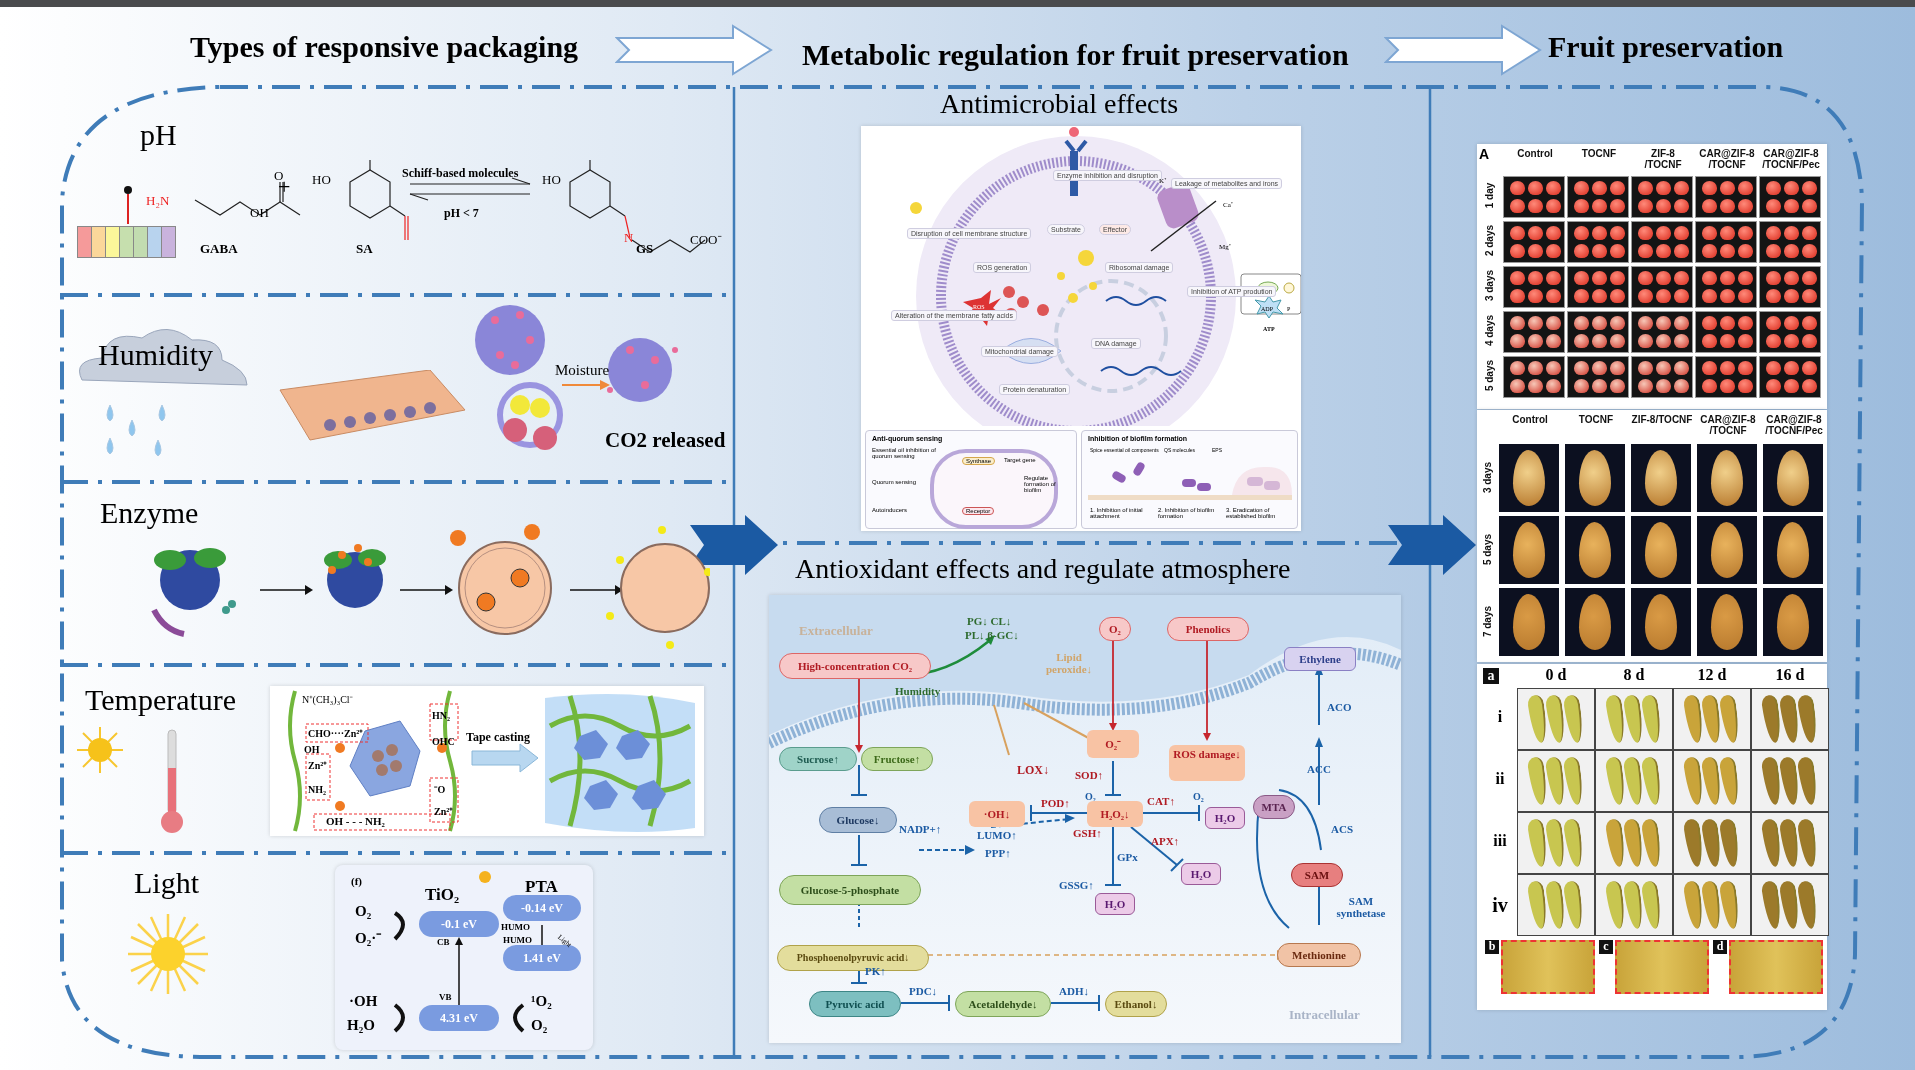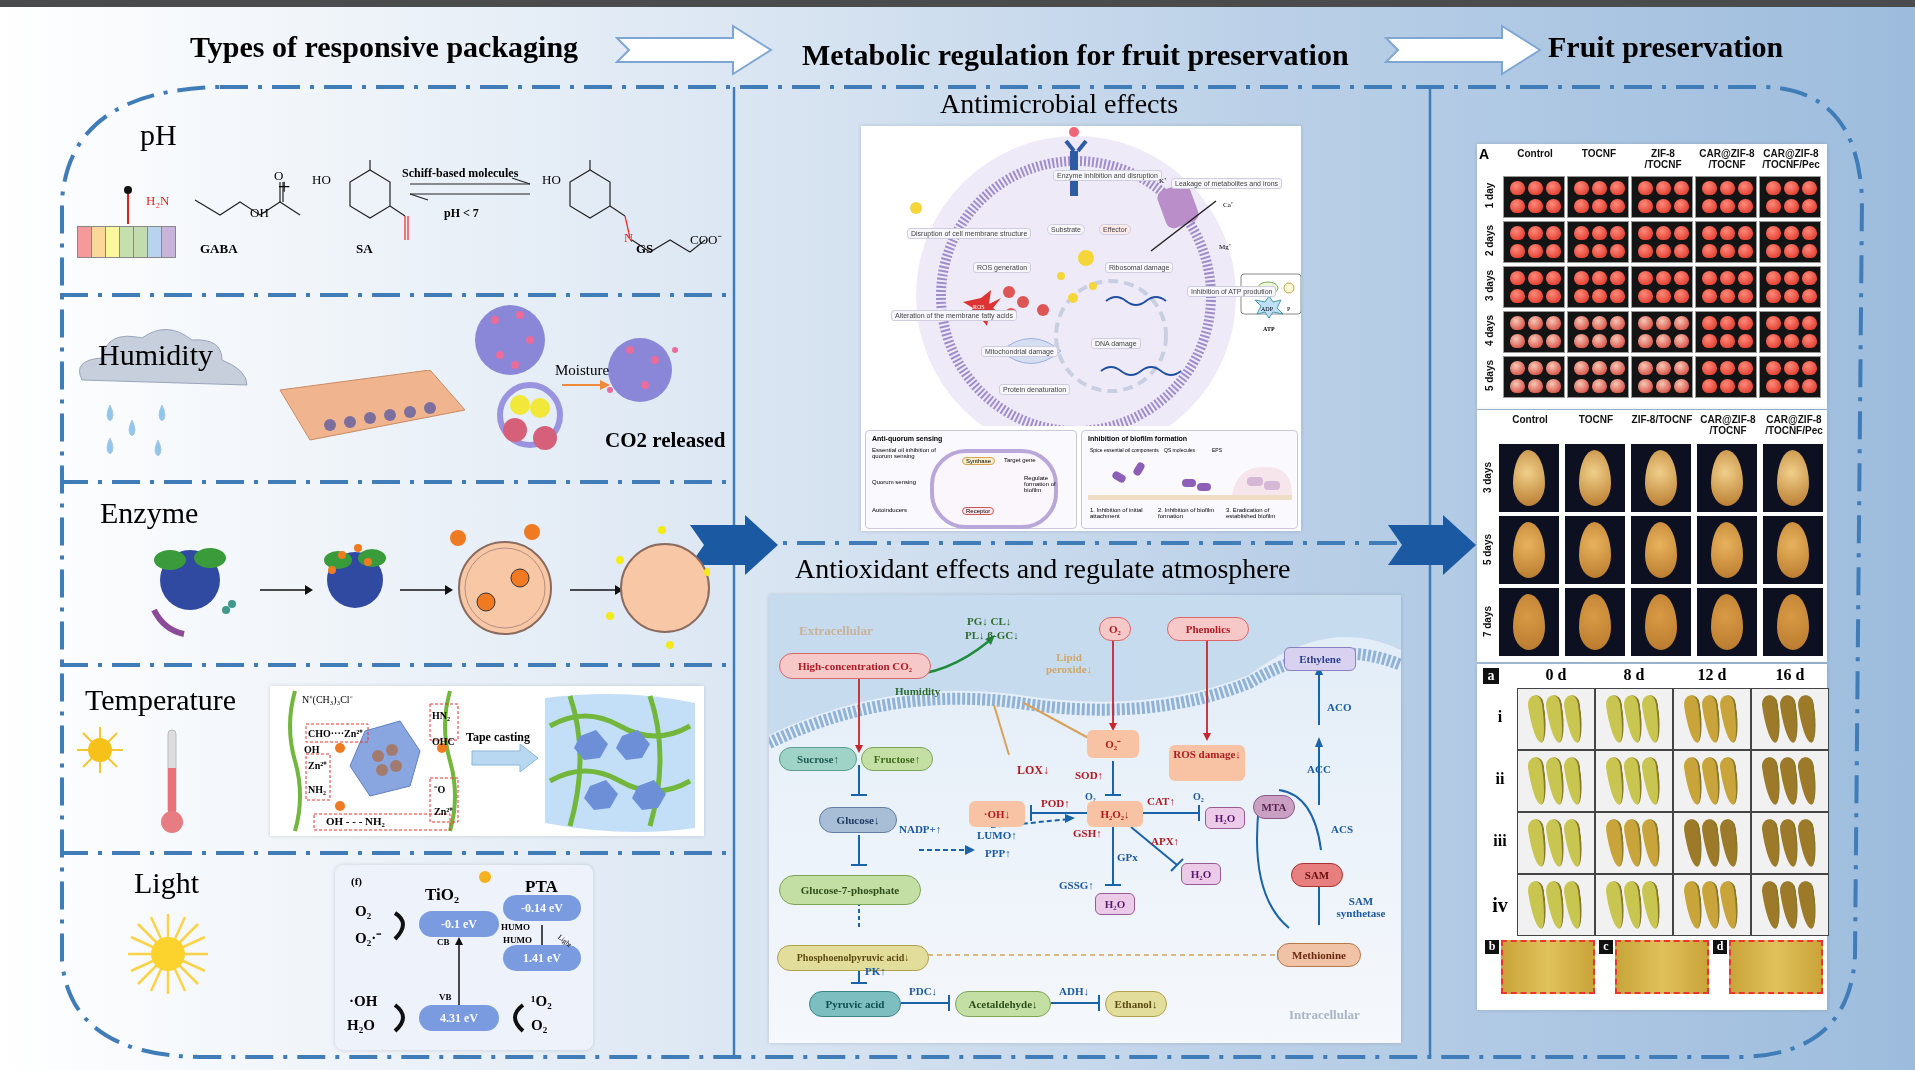--- a/index.html
+++ b/index.html
@@ -478,21 +478,21 @@
   <div class="abs node" style="left:558px;top:106px;color:#1b5aa3;font-size:11px;">ACO</div>
   <div class="abs node" style="left:538px;top:168px;color:#1b5aa3;font-size:11px;">ACC</div>
   <div class="abs node" style="left:562px;top:228px;color:#1b5aa3;font-size:11px;">ACS</div>
   <div class="abs pill" style="left:484px;top:200px;width:40px;height:22px;line-height:22px;background:#c9a0c4;border:1px solid #8a5a87;color:#5a2350;font-size:11px;">MTA</div>
   <div class="abs pill" style="left:522px;top:268px;width:50px;height:22px;line-height:22px;background:#e77f7f;border:1px solid #a33;color:#6a1010;font-size:11px;">SAM</div>
   <div class="abs node" style="left:562px;top:300px;color:#1b5aa3;font-size:11px;width:60px;text-align:center;white-space:normal;">SAM synthetase</div>
   <div class="abs pill" style="left:508px;top:348px;width:82px;height:22px;line-height:22px;background:#f1c3a6;border:1px solid #b7784f;color:#6a2a10;font-size:11px;">Methionine</div>
   <div class="abs pill" style="left:10px;top:152px;width:76px;height:22px;line-height:22px;background:#9fd3c8;border:1px solid #5a9c8e;color:#1e5b50;font-size:11px;">Sucrose↑</div>
   <div class="abs pill" style="left:92px;top:152px;width:70px;height:22px;line-height:22px;background:#c3dfa3;border:1px solid #7ea55a;color:#3d6a1a;font-size:11px;">Fructose↑</div>
   <div class="abs pill" style="left:50px;top:212px;width:76px;height:24px;line-height:24px;background:#a8bdd6;border:1px solid #5f7fa4;color:#1f3a62;font-size:11px;">Glucose↓</div>
-  <div class="abs pill" style="left:10px;top:280px;width:140px;height:28px;line-height:28px;background:#c3dfa3;border:1px solid #7ea55a;color:#2d4e1a;font-size:11px;">Glucose-7-phosphate</div>
+  <div class="abs pill" style="left:10px;top:280px;width:140px;height:28px;line-height:28px;background:#c3dfa3;border:1px solid #7ea55a;color:#2d4e1a;font-size:11px;">Glucose-5-phosphate</div>
   <div class="abs pill" style="left:8px;top:350px;width:150px;height:24px;line-height:24px;background:#e3dd9c;border:1px solid #b0a24a;color:#5a4a10;font-size:10px;">Phosphoenolpyruvic acid↓</div>
   <div class="abs node" style="left:96px;top:370px;color:#1b5aa3;font-size:11px;">PK↑</div>
   <div class="abs pill" style="left:40px;top:396px;width:90px;height:24px;line-height:24px;background:#7dbfc0;border:1px solid #3d8686;color:#0f4f50;font-size:11px;">Pyruvic acid</div>
   <div class="abs node" style="left:140px;top:390px;color:#1b5aa3;font-size:11px;">PDC↓</div>
   <div class="abs pill" style="left:186px;top:396px;width:94px;height:24px;line-height:24px;background:#c3dfa3;border:1px solid #7ea55a;color:#2d4e1a;font-size:11px;">Acetaldehyde↓</div>
   <div class="abs node" style="left:290px;top:390px;color:#1b5aa3;font-size:11px;">ADH↓</div>
   <div class="abs pill" style="left:336px;top:396px;width:60px;height:24px;line-height:24px;background:#e3dd9c;border:1px solid #b0a24a;color:#5a4a10;font-size:11px;">Ethanol↓</div>
   <div class="abs node" style="left:306px;top:174px;color:#b01a22;font-size:11px;">SOD↑</div>
   <div class="abs node" style="left:316px;top:196px;color:#1b5aa3;font-size:10px;">O₂</div>
   <div class="abs pill" style="left:200px;top:206px;width:56px;height:26px;line-height:26px;background:#f8c3a4;color:#b01a22;font-size:11px;border-radius:6px;">·OH↓</div>

